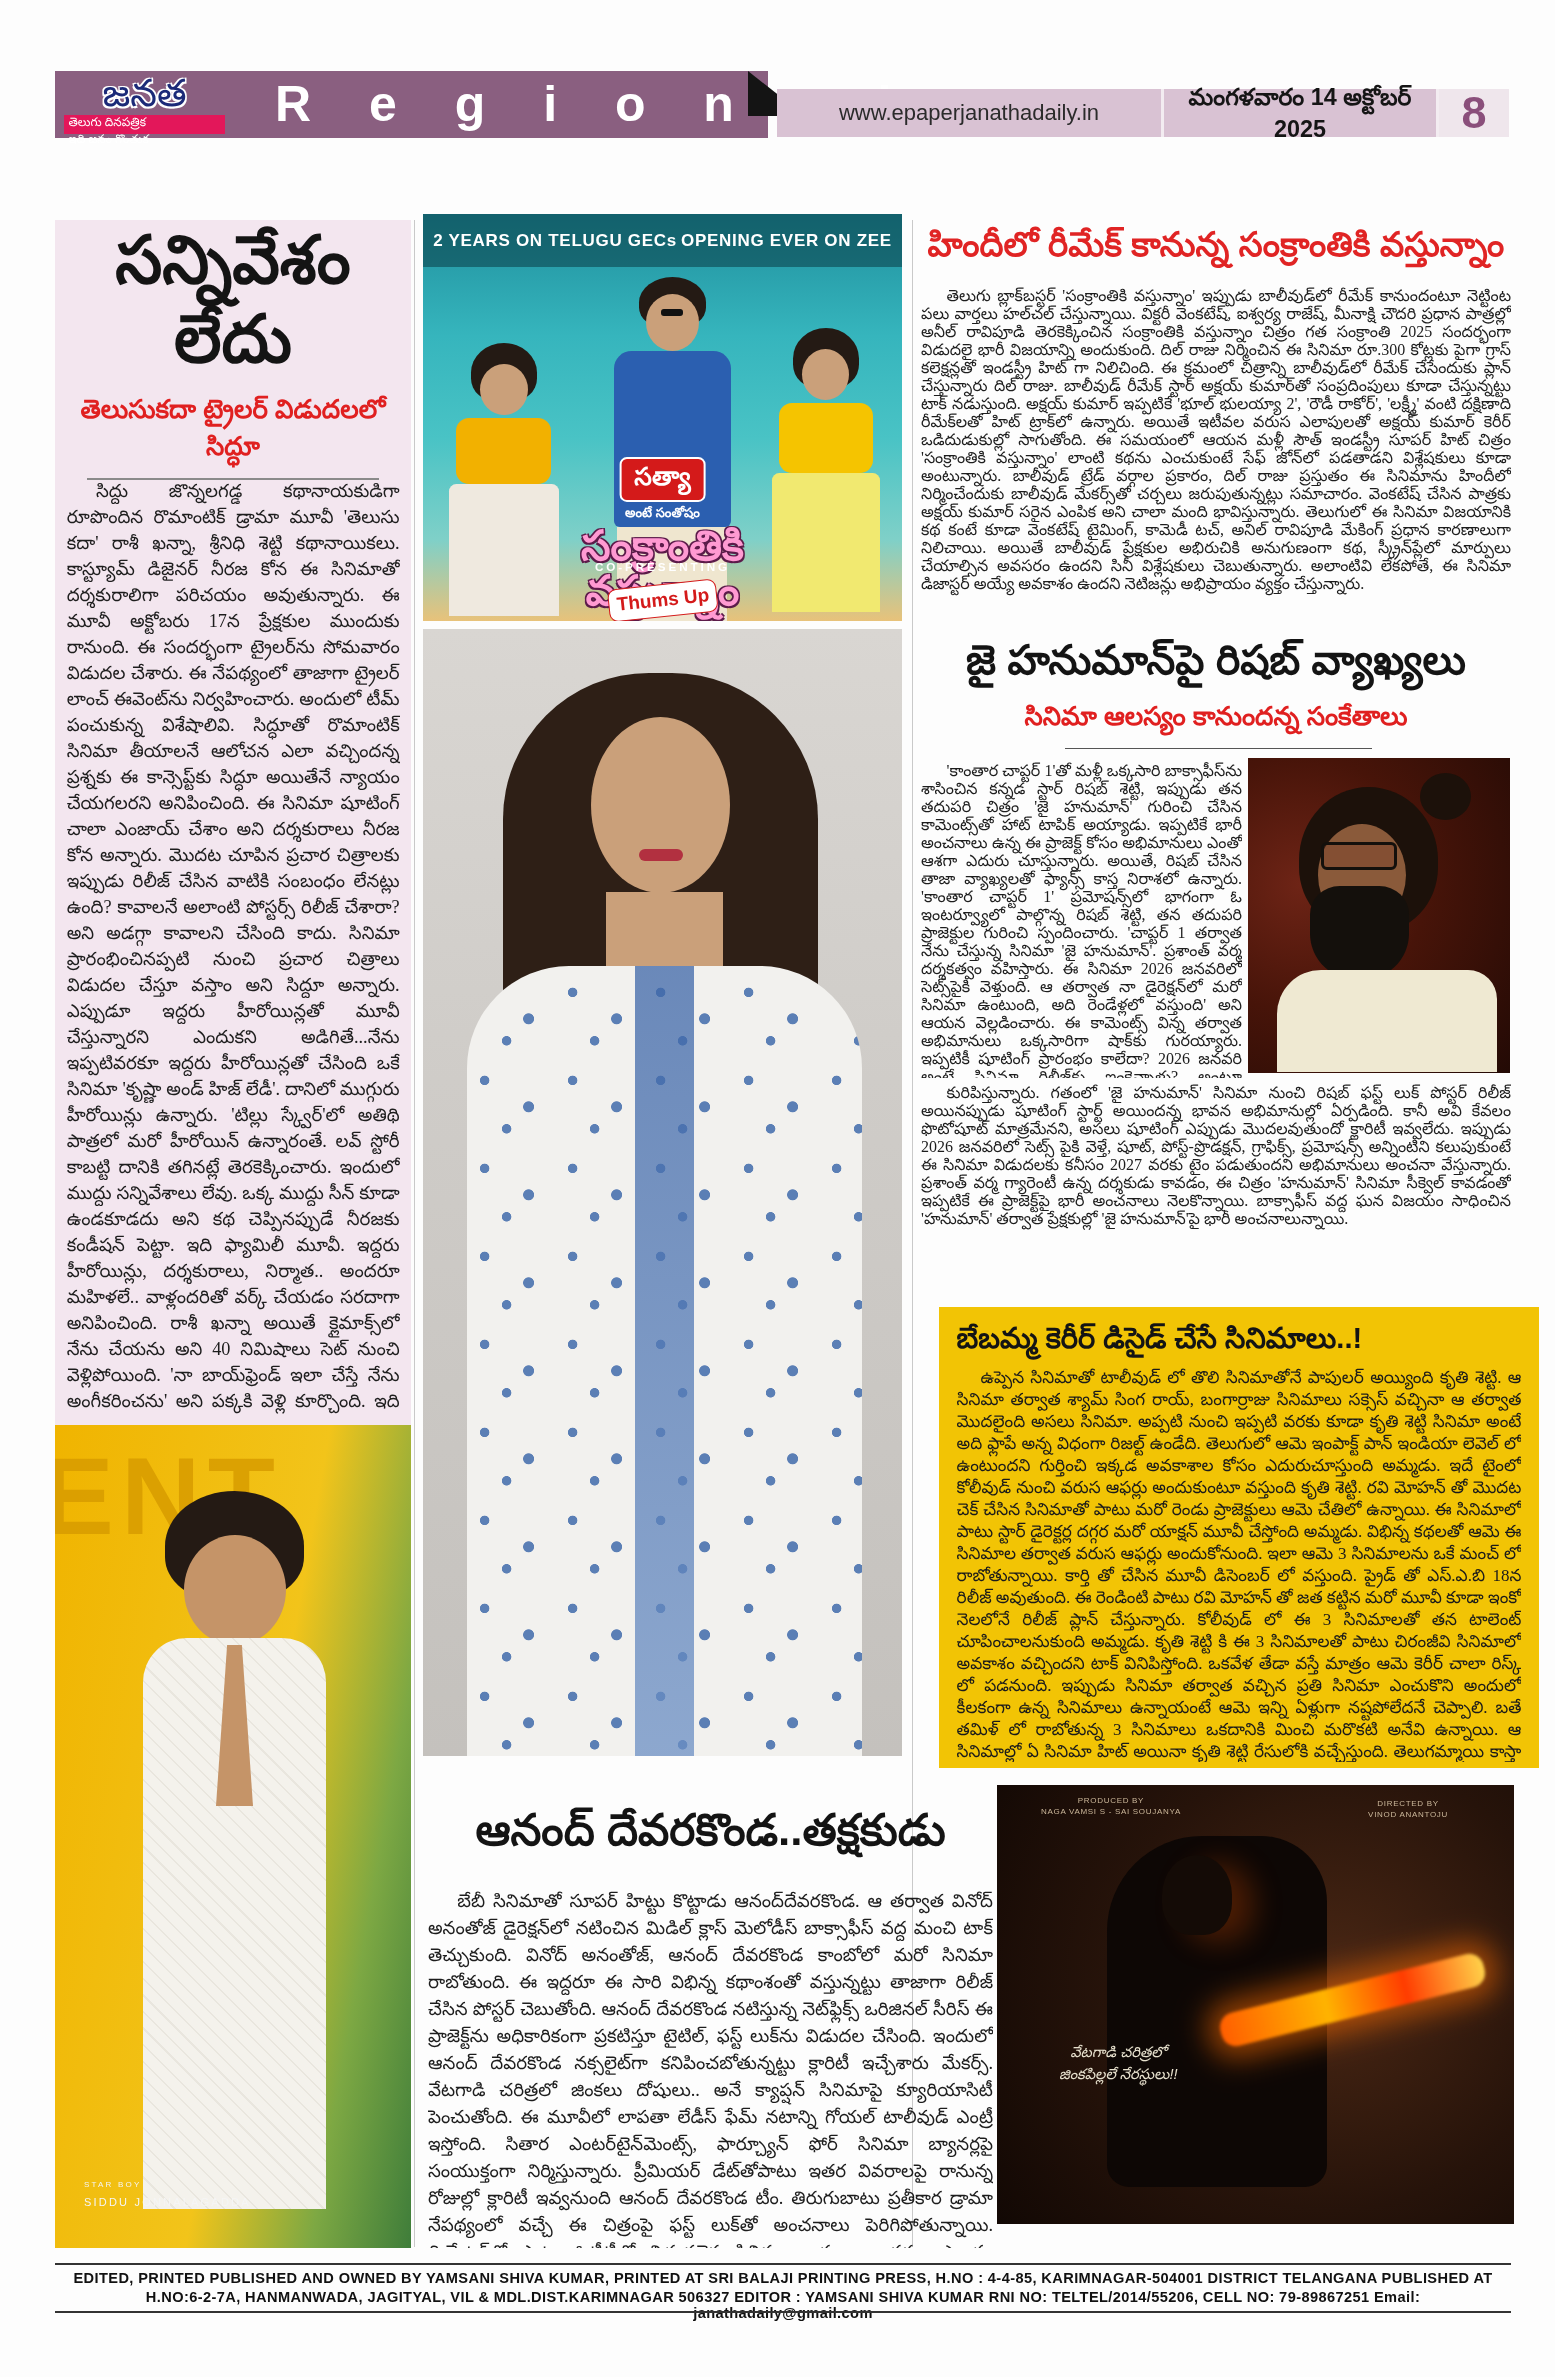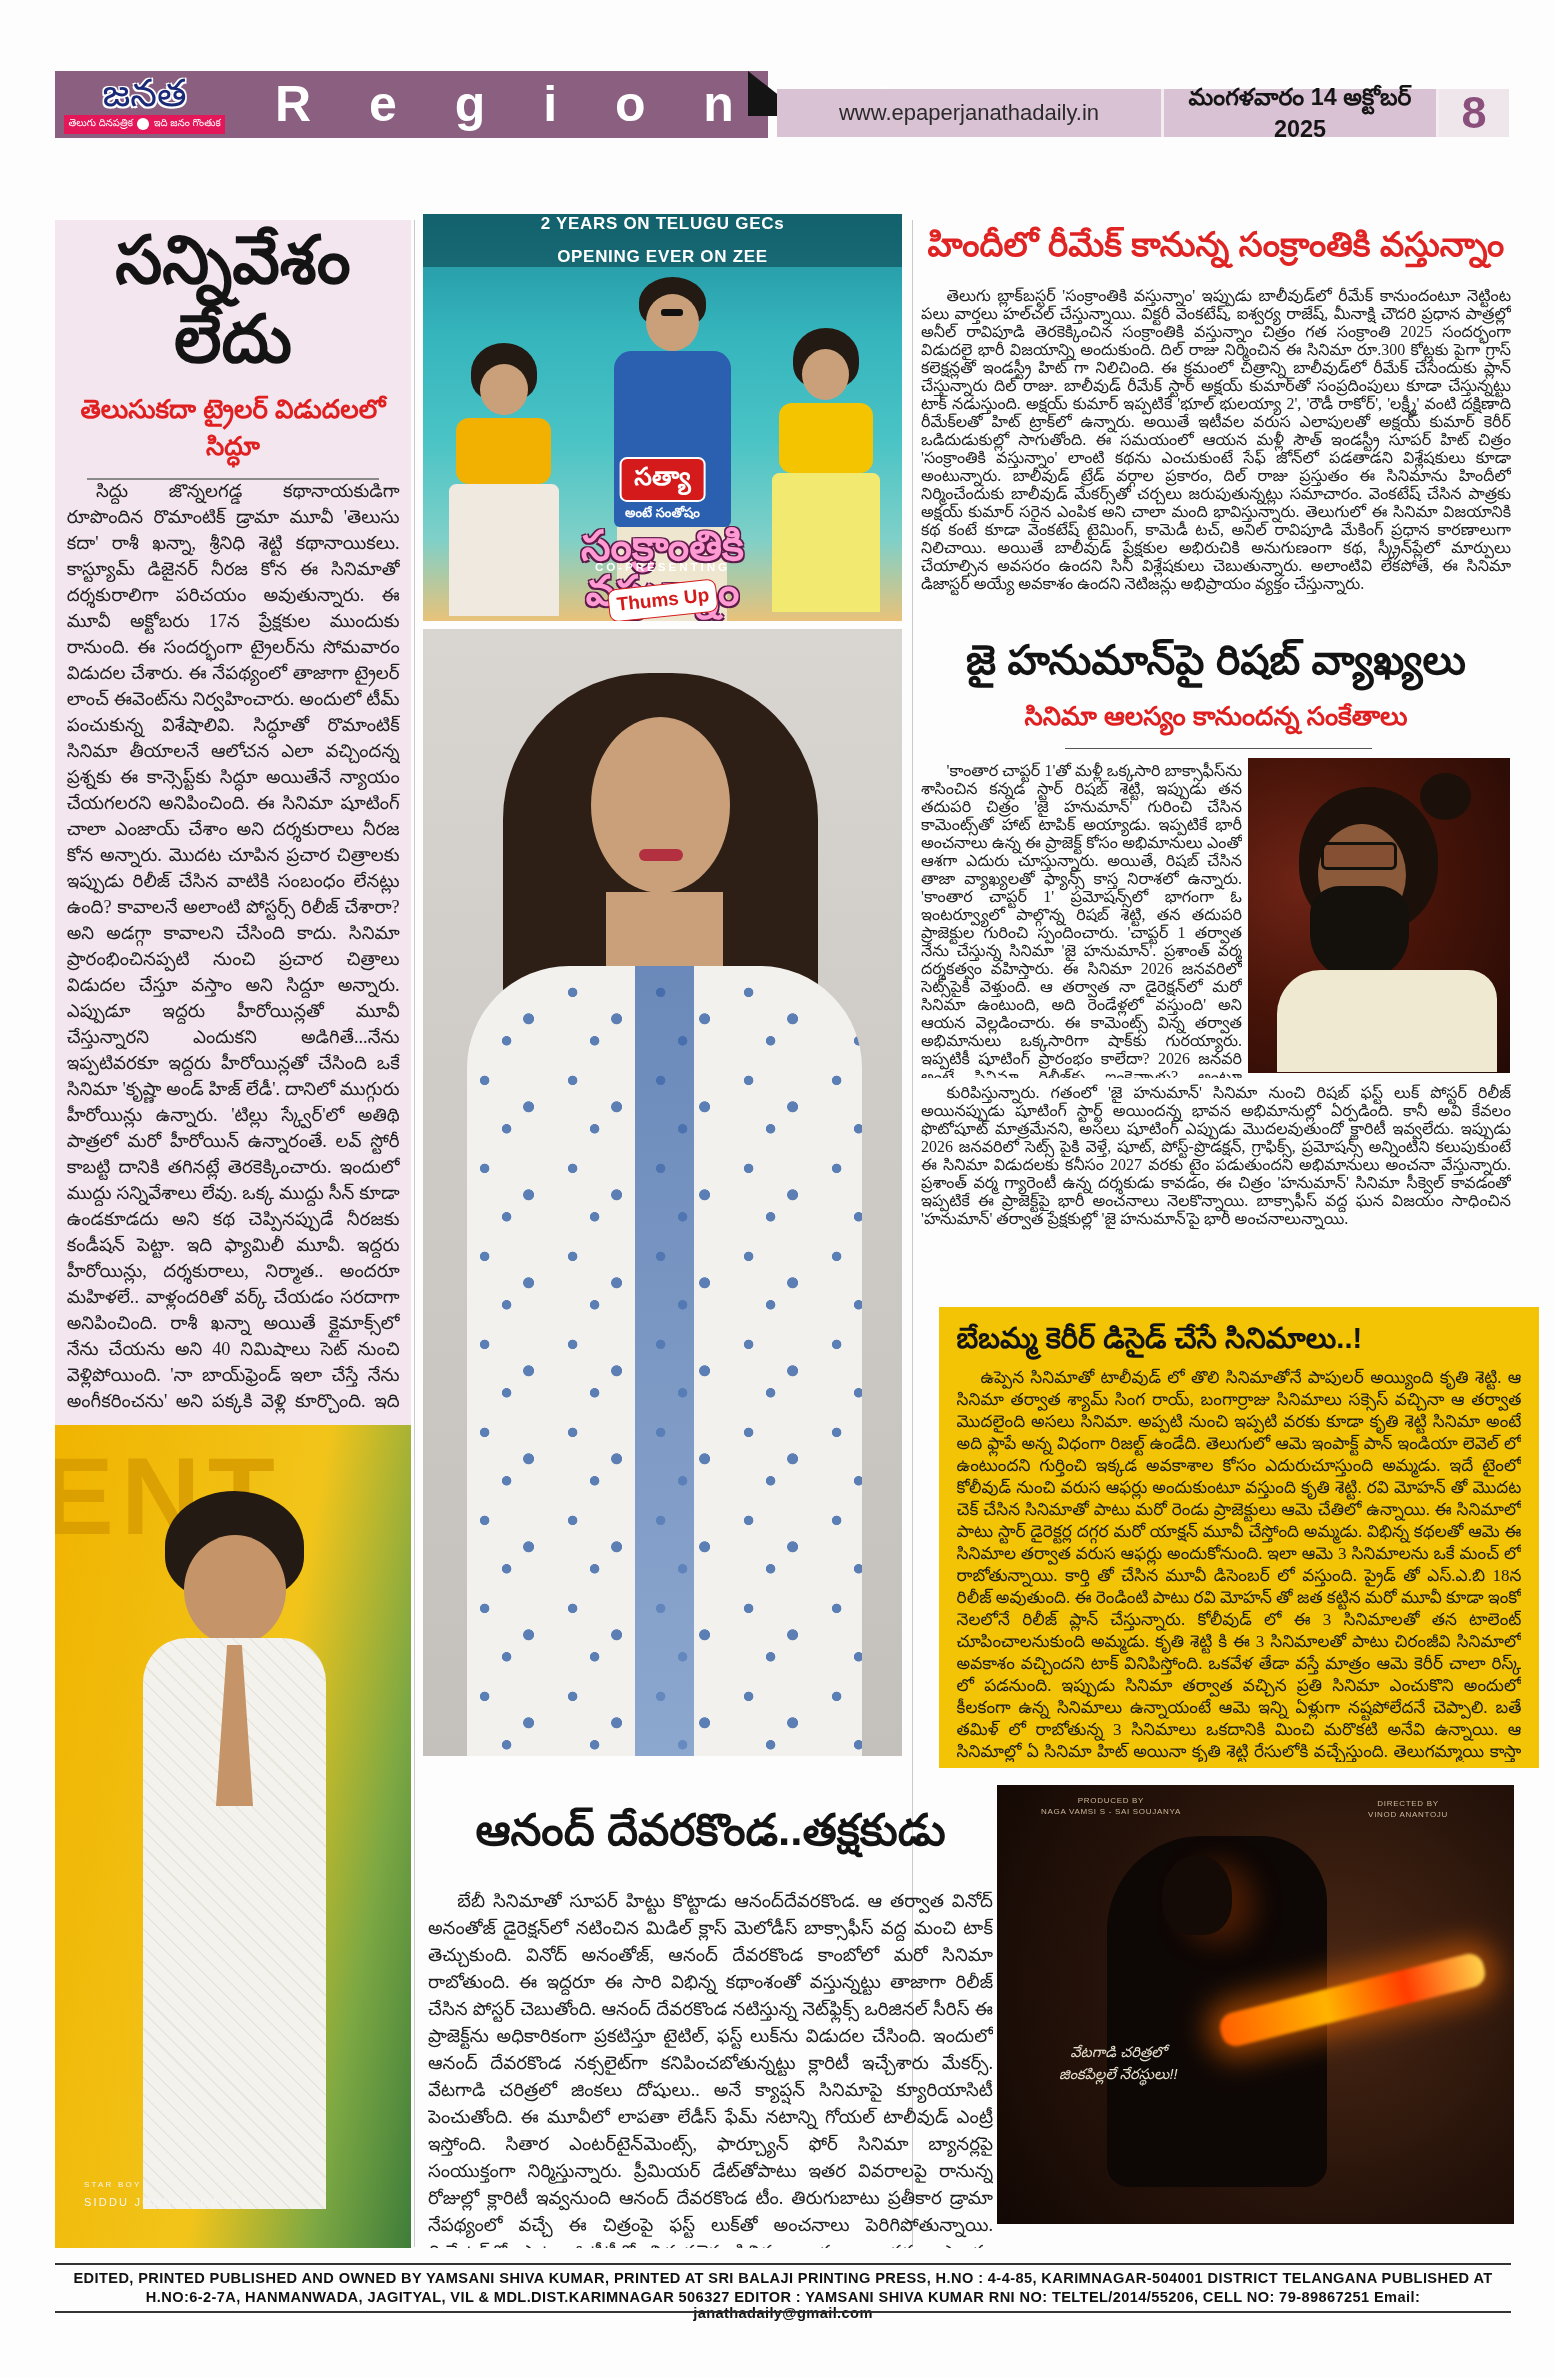--- a/index.html
+++ b/index.html
@@ -5,21 +5,21 @@
   html,body{margin:0;padding:0;background:#ffffff;}
   .page{position:relative;width:1556px;height:2377px;background:#fdfdfd;overflow:hidden;
         font-family:"Liberation Sans","DejaVu Sans",sans-serif;}
   .abs{position:absolute;}
   
   .masthead{background:#8a5f80;}
   .regional{color:#ffffff;font-weight:bold;font-size:50px;letter-spacing:22px;line-height:67px;white-space:nowrap;}
   .logo-wrap{background:#8a5f80;}
   .logo-name{color:#1b2a78;font-weight:normal;font-size:38px;line-height:40px;text-align:center;
              text-shadow:-1.5px -1.5px 0 #fff,1.5px -1.5px 0 #fff,-1.5px 1.5px 0 #fff,1.5px 1.5px 0 #fff;}
-  .logo-band{background:#e3175a;color:#ffffff;font-size:10px;display:flex;align-items:center;justify-content:space-between;padding:0 4.4px;}
+  .logo-band{background:#e3175a;color:#ffffff;font-size:12px;display:flex;align-items:flex-start;justify-content:space-between;padding:0 4.4px;flex-direction:column;}
   .logo-dot{width:11.7px;height:11.7px;border-radius:50%;background:#ffffff;}
   .fold{background:#141414;clip-path:polygon(0 0,100% 100%,0 100%);}
   .datebar{background:#d9c2d3;display:flex;align-items:center;}
   .site{font-size:22px;color:#2b2b2b;}
   .date{font-size:23.4px;font-weight:bold;color:#151515;}
   .pagenum{background:#efe6ec;color:#8a4f7b;font-weight:bold;font-size:45px;display:flex;align-items:center;justify-content:center;}
   .vsep{width:2.9px;background:#f3ecf1;height:100%;}
   
   .pinkpanel{background:#f3e6ef;}
   .head-xl{font-weight:bold;color:#141414;text-align:center;font-size:67px;line-height:79px;}
@@ -35,21 +35,21 @@
   .yellowbox{background:#f2c405;}
   .yb-head{color:#141414;font-weight:bold;font-size:29px;}
   .yb-body{font-size:17px;line-height:22px;color:#1a1a1a;text-indent:1.4em;}
   .colrule{background:#c9c9c9;width:0.7px;}
   
   .footer-line{font-size:14.6px;font-weight:bold;color:#111;text-align:center;letter-spacing:0.4px;}
   
   .photo{overflow:hidden;}
   .poster-bg{background:linear-gradient(180deg,#1f8f9d 0%,#36b5bd 30%,#49c3c5 55%,#7fd0c8 80%,#e8c27a 100%);}
   .poster-strip{position:absolute;top:0;left:0;right:0;height:53px;background:rgba(10,60,70,.55);color:#fff;
-                display:flex;justify-content:space-between;align-items:center;font-weight:bold;font-size:17px;padding:0 10.2px;letter-spacing:0.7px;flex-direction:column;}
+                display:flex;justify-content:space-between;align-items:center;font-weight:bold;font-size:17px;padding:0 10.2px;letter-spacing:0.7px;}
   .figure{position:absolute;bottom:0;}
   .head-c{border-radius:50%;background:#caa07a;margin:0 auto;}
   .hair-c{border-radius:50% 50% 40% 40%;background:#241a14;margin:0 auto;}
   .satya-chip{background:#d41a1a;color:#fff;font-weight:bold;border:2.2px solid #fff;border-radius:7.3px;
               font-size:25px;text-align:center;padding:2.9px 13px;}
   .title-pink{color:#ff9ad2;font-weight:bold;text-align:center;font-size:42px;line-height:45px;
               text-shadow:1.5px 1.5px 0 #5c1b4a,-1.5px 1.5px 0 #5c1b4a,1.5px -1.5px 0 #5c1b4a,-1.5px -1.5px 0 #5c1b4a;}
   .thums{background:#fff;border-radius:8.8px;color:#d41a1a;font-weight:bold;font-size:19px;text-align:center;
          padding:4.4px 7.3px;transform:rotate(-6deg);border:1.5px solid #d41a1a;}
   .saree-bg{background:linear-gradient(180deg,#d9d6d2 0%,#cfccc8 40%,#c4c1bd 100%);}

